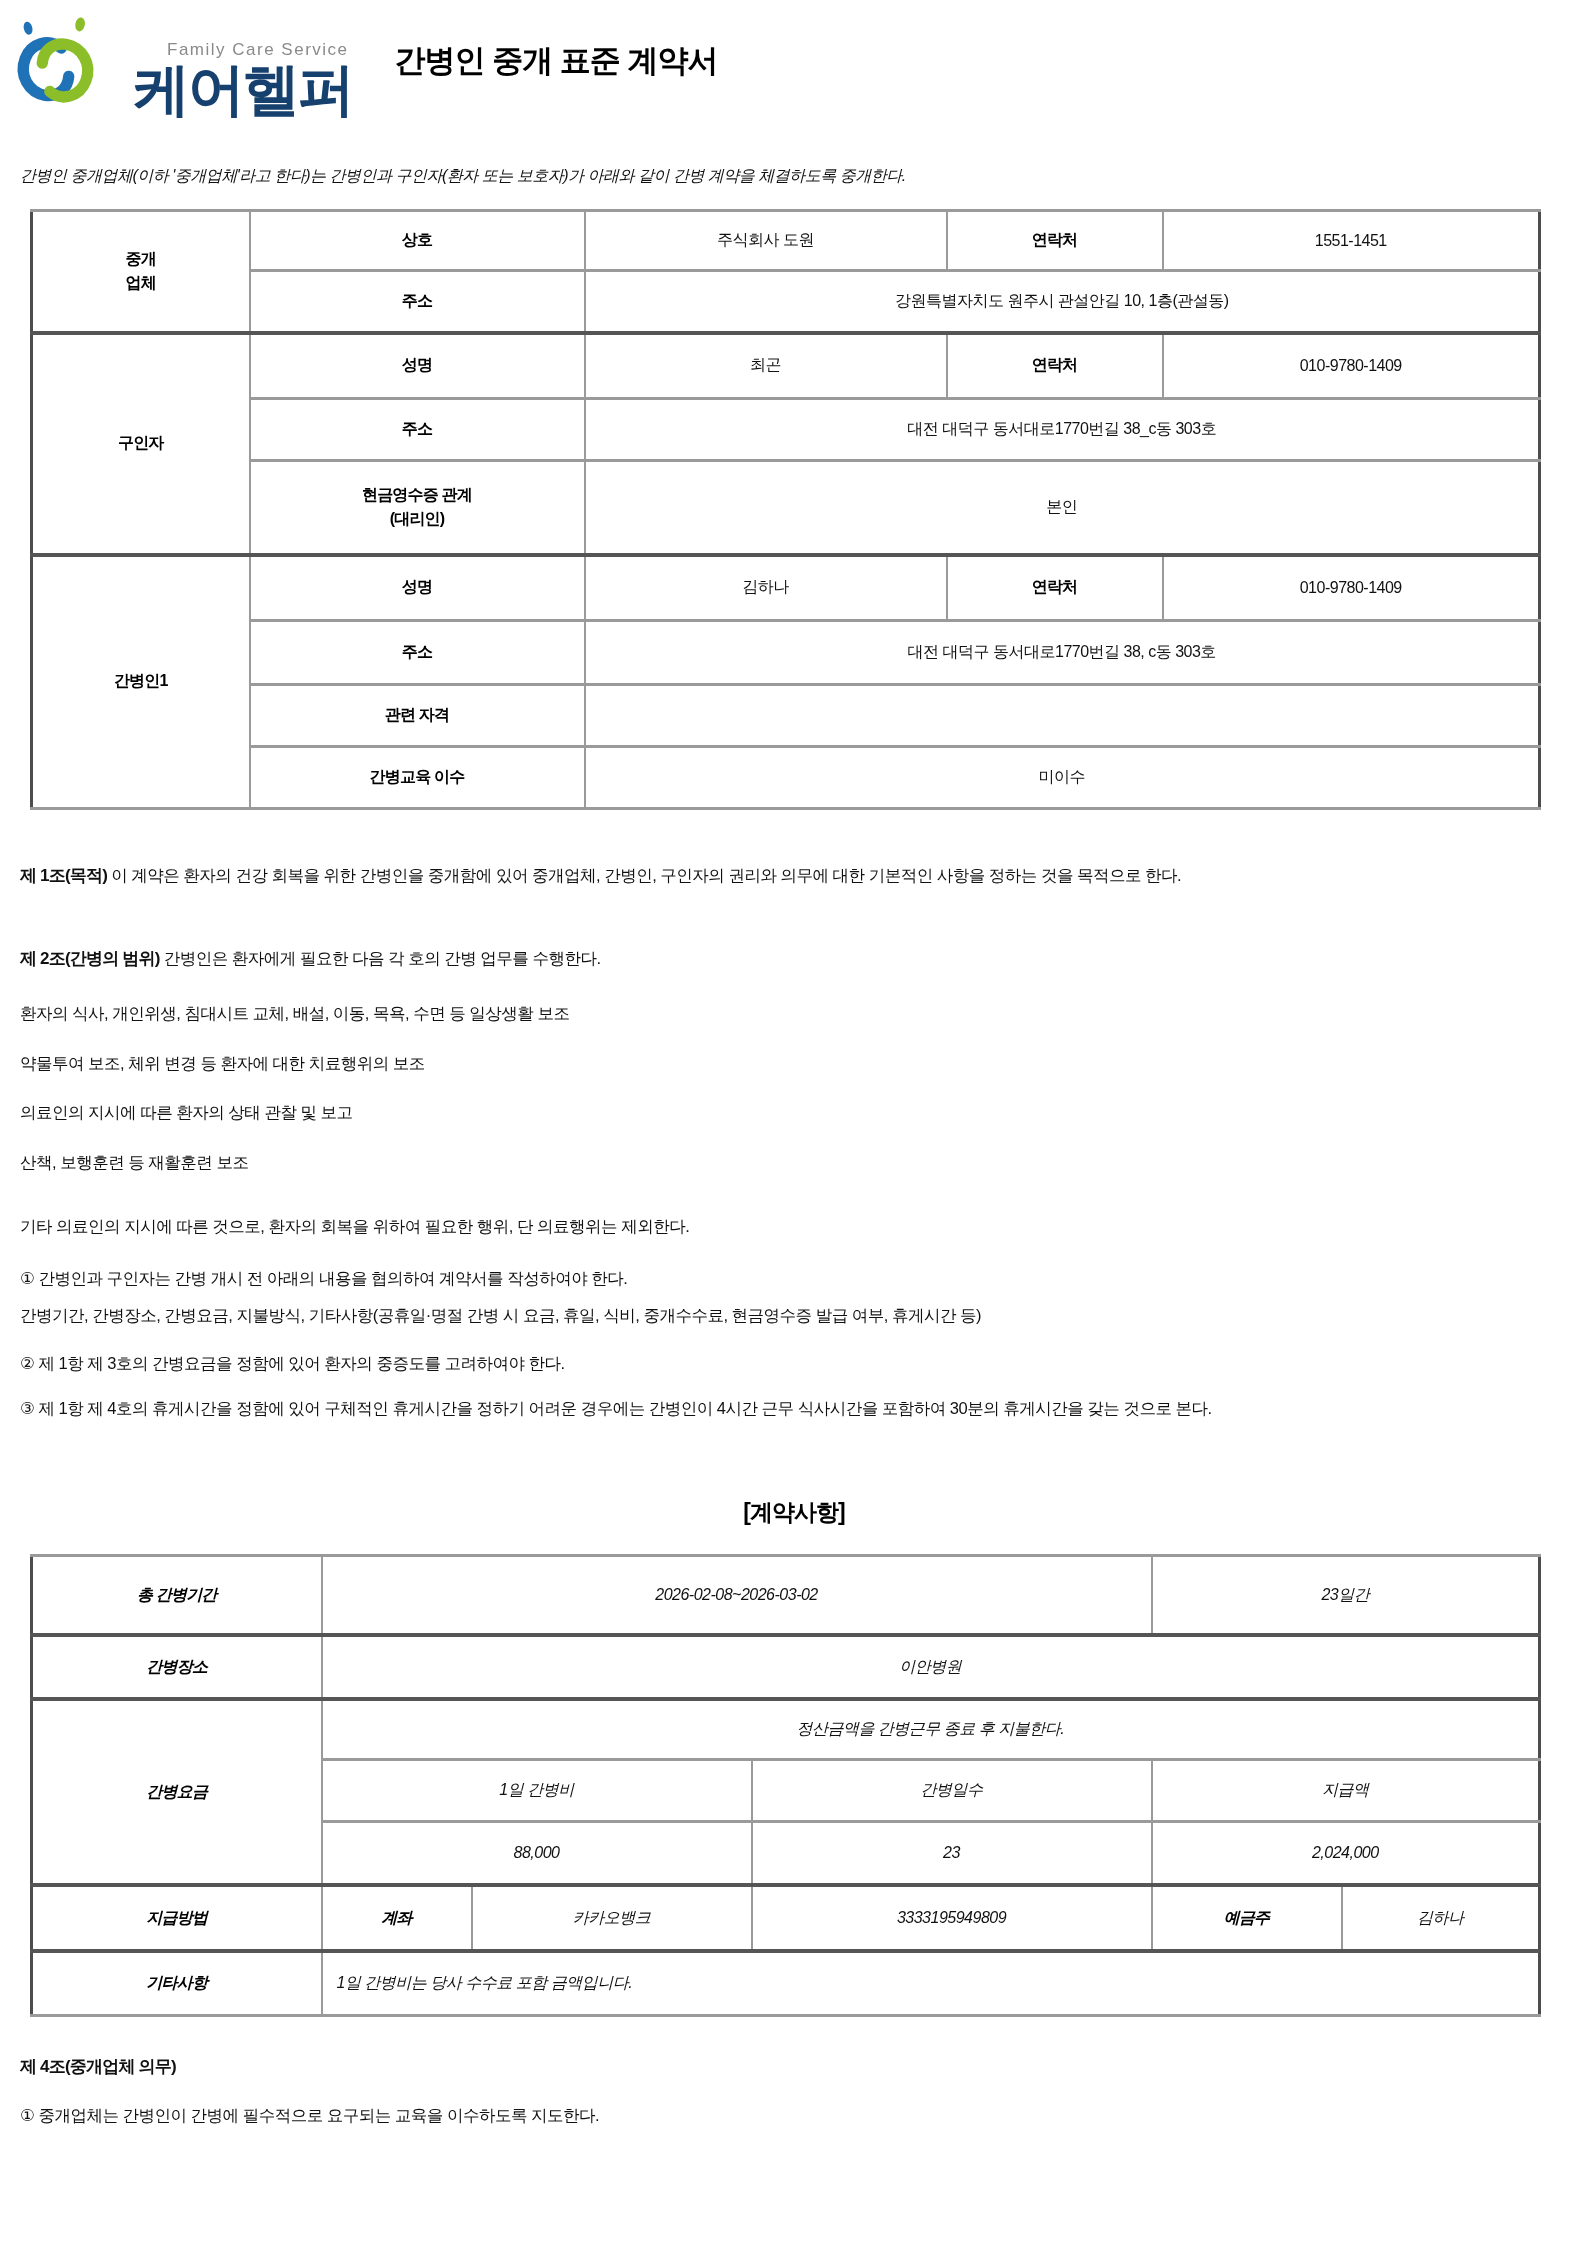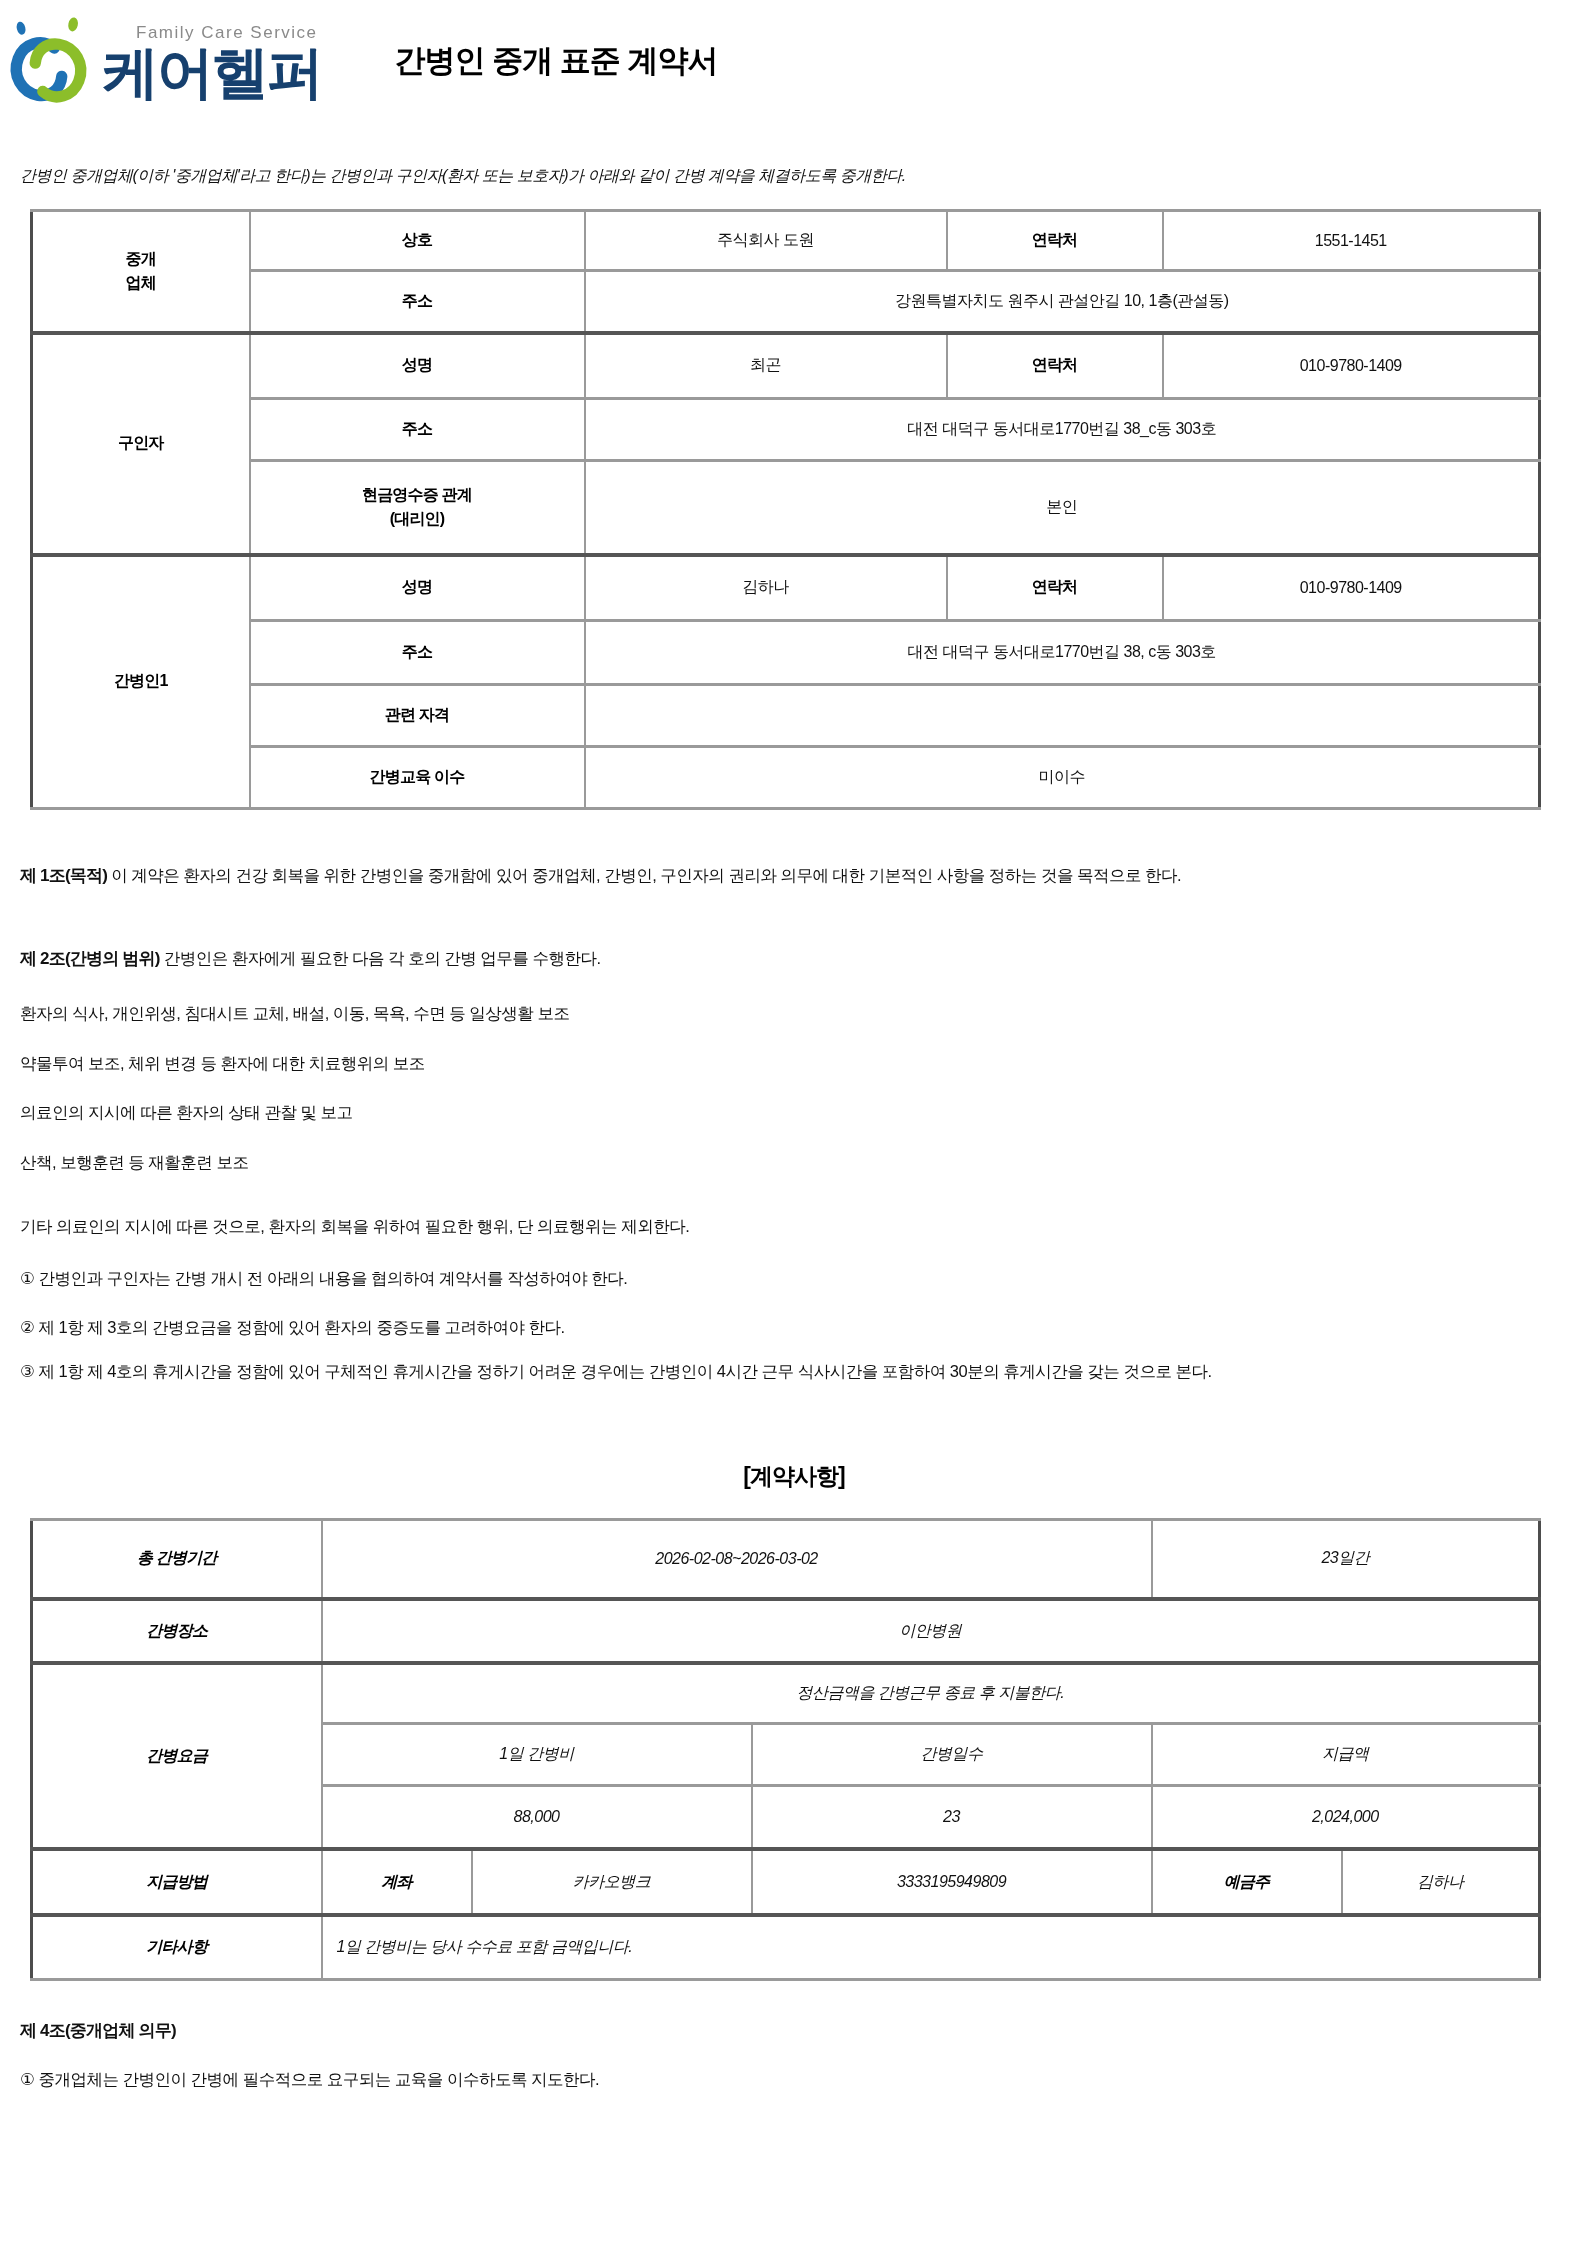--- a/index.html
+++ b/index.html
@@ -2,21 +2,21 @@
 <html lang="ko"><head>
 <meta charset="utf-8">
 <style>
   * { margin:0; padding:0; box-sizing:border-box; }
   html,body { background:#fff; }
   body { font-family:"Liberation Sans","DejaVu Sans",sans-serif; color:#111; }
   .page { position:relative; width:1588px; height:2245px; background:#fff; overflow:hidden; }
 
   
   .header { position:relative; height:112px; }
-  .logo { position:absolute; left:1px; top:6px; display:flex; align-items:center; }
+  .logo { position:absolute; left:8px; top:6px; display:flex; align-items:flex-end;gap:24px; }
   .logo-mark { display:block; margin-top:8px; }
   .logo-text { margin-left:6px; }
   .tagline { font-size:17px; color:#8a8a8a; letter-spacing:1.5px; margin-left:34px; font-weight:500; }
   .brand { font-size:57px; font-weight:800; color:#16406e; line-height:1.0; letter-spacing:-2px; margin-top:1px; }
   .doc-title { position:absolute; left:276px; top:40px; width:560px; text-align:center;
                font-size:31px; font-weight:700; color:#000; letter-spacing:-1px; }
 
   
   .intro { margin:54px 0 0 20px; font-size:16px; letter-spacing:-0.5px; white-space:nowrap;font-style:italic; }
   .article { margin-left:20px; margin-right:20px; font-size:16.5px; letter-spacing:-0.5px; line-height:1.6; }
@@ -124,20 +124,21 @@
 
   <p class="article nowrap" style="margin-top:56px"><b>제 2조(간병의 범위)</b> <span>간병인은 환자에게 필요한 다음 각 호의 간병 업무를 수행한다.</span></p>
 
   <p class="article nowrap" style="margin-top:28px">환자의 식사, 개인위생, 침대시트 교체, 배설, 이동, 목욕, 수면 등 일상생활 보조</p>
   <p class="article nowrap" style="margin-top:23px">약물투여 보조, 체위 변경 등 환자에 대한 치료행위의 보조</p>
   <p class="article nowrap" style="margin-top:23px">의료인의 지시에 따른 환자의 상태 관찰 및 보고</p>
   <p class="article nowrap" style="margin-top:23px">산책, 보행훈련 등 재활훈련 보조</p>
   <p class="article nowrap" style="margin-top:38px">기타 의료인의 지시에 따른 것으로, 환자의 회복을 위하여 필요한 행위, 단 의료행위는 제외한다.</p>
 
   <p class="article nowrap" style="margin-top:26px">① 간병인과 구인자는 간병 개시 전 아래의 내용을 협의하여 계약서를 작성하여야 한다.</p>
+  <p class="article nowrap" style="margin-top:10px">간병기간, 간병장소, 간병요금, 지불방식, 기타사항(공휴일·명절 간병 시 요금, 휴일, 식비, 중개수수료, 현금영수증 발급 여부, 휴게시간 등)</p>
   <p class="article nowrap" style="margin-top:22px">② 제 1항 제 3호의 간병요금을 정함에 있어 환자의 중증도를 고려하여야 한다.</p>
   <p class="article" style="margin-top:18px">③ 제 1항 제 4호의 휴게시간을 정함에 있어 구체적인 휴게시간을 정하기 어려운 경우에는 간병인이 4시간 근무 식사시간을 포함하여 30분의 휴게시간을 갖는 것으로 본다.</p>
 
   <h2 class="heading2">[계약사항]</h2>
 
   <table class="t2">
     <colgroup>
       <col style="width:290px">
         <col style="width:150px">
         <col style="width:280px">

